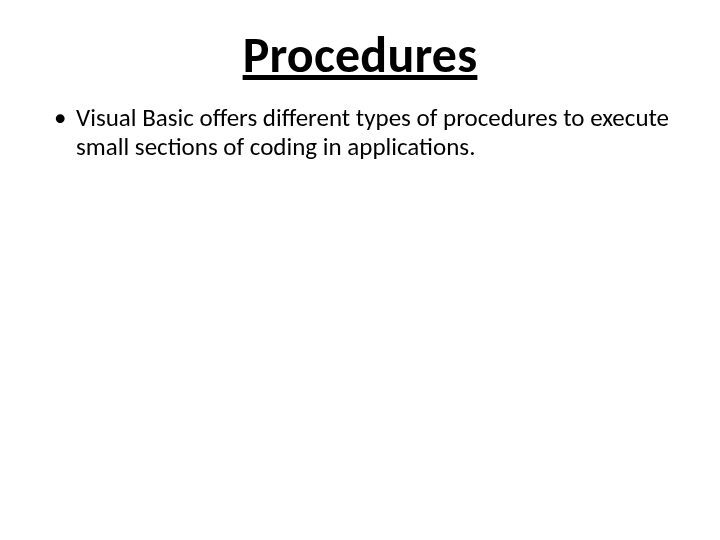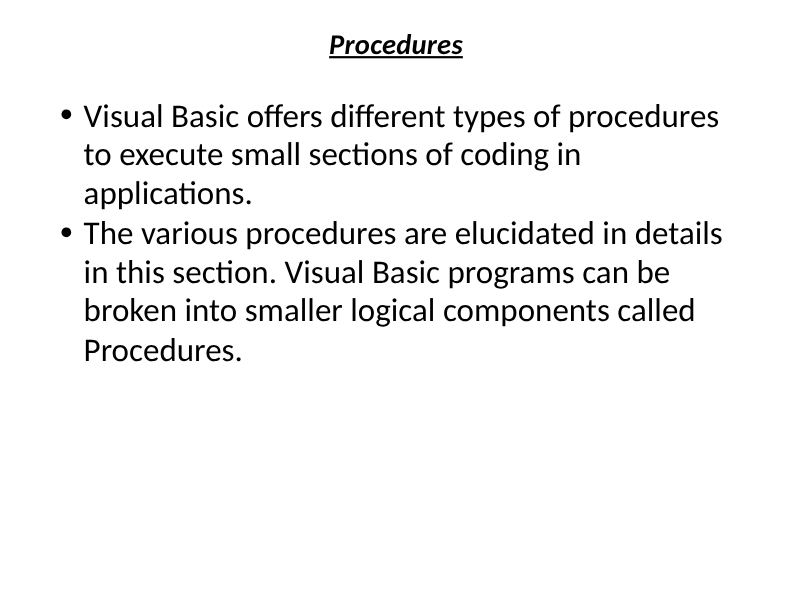--- a/index.html
+++ b/index.html
@@ -15,48 +15,46 @@
     color: #000000;
     overflow: hidden;
   }
   .slide {
     width: 100%;
     height: 100%;
     padding: 24px 48px 48px 48px;
   }
   .title {
     text-align: center;
-    font-size: 26px;
+    font-size: 50px;
     font-weight: 700;
     text-decoration: underline;
-    margin-bottom: 32px;
+    margin-bottom: 18px;
     letter-spacing: 0.2px;
-    font-style: italic;
   }
   .bullets {
     list-style: none;
     padding-left: 0;
   }
   .bullets li {
     position: relative;
     padding-left: 28px;
-    font-size: 30px;
+    font-size: 25px;
     line-height: 1.17;
     margin-bottom: 2px;
   }
   .bullets li::before {
     content: "•";
     position: absolute;
     left: 6px;
     top: 0;
     font-size: 25px;
   }
 </style>
 </head>
 <body>
 
 <div class="slide">
   <h1 class="title">Procedures</h1>
   <ul class="bullets">
     <li>Visual Basic offers different types of procedures to execute small sections of coding in applications.</li>
-    <li>The various procedures are elucidated in details in this section. Visual Basic programs can be broken into smaller logical components called Procedures.</li>
   </ul>
 </div>
 
 </body></html>

